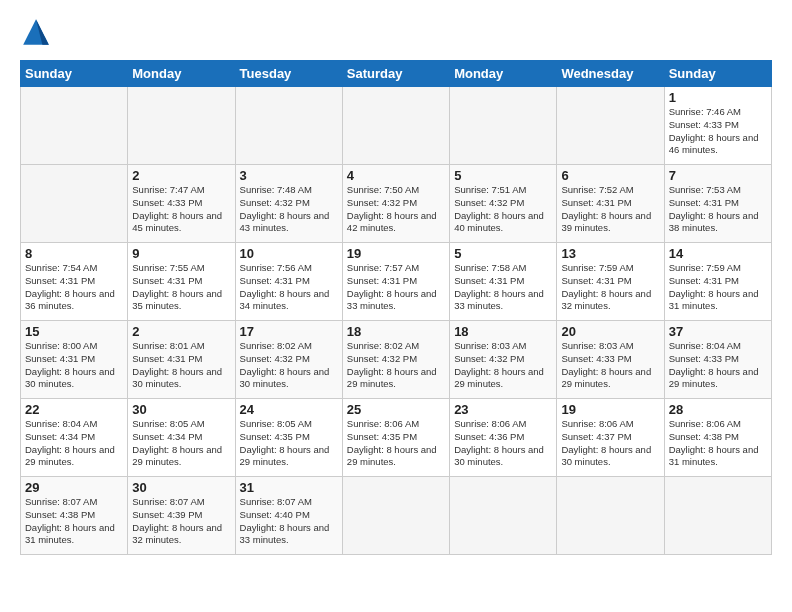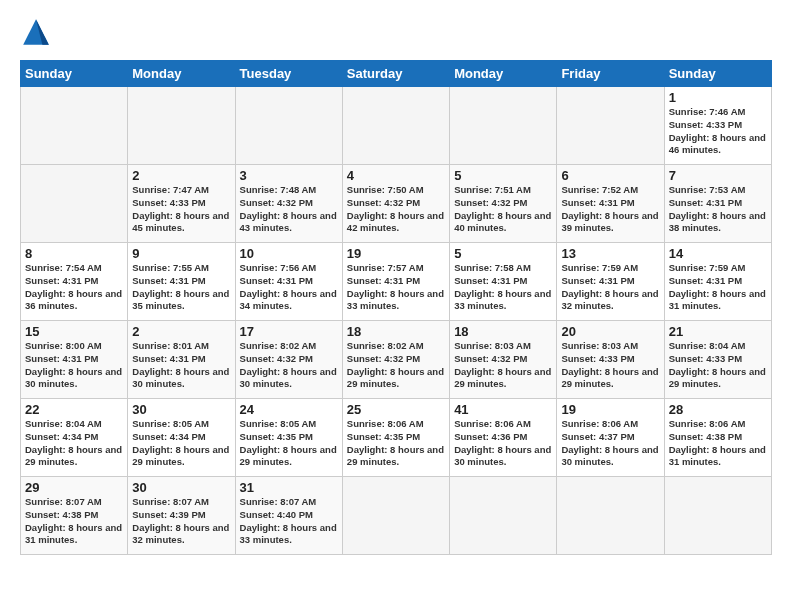--- a/index.html
+++ b/index.html
@@ -90,21 +90,20 @@
       font-size: 13px;
       font-weight: bold;
       color: #222;
       display: block;
       margin-bottom: 1px;
     }
     .day-info {
       font-size: 9.5px;
       line-height: 1.35;
       color: #333;
-      font-weight: bold;
     }
   </style>
 </head>
 <body>
 
 <div class="container">
   <div class="header">
     <div class="logo">
       <svg class="logo-icon" viewBox="0 0 40 40">
         <polygon points="20,4 36,36 4,36" fill="#1a6fba"></polygon>
@@ -122,21 +121,21 @@
   </div>
 
   <table>
     <thead>
       <tr>
       <th>Sunday</th>
           <th>Monday</th>
           <th>Tuesday</th>
           <th>Saturday</th>
           <th>Monday</th>
-          <th>Friday</th>
+          <th>Wednesday</th>
           <th>Sunday</th>
         </tr>
     </thead>
     <tbody id="calendar-body">
     <tr>
           <td class="empty"></td>
           <td class="empty"></td>
           <td class="empty"></td>
           <td class="empty"></td>
           <td class="empty"></td>
@@ -181,33 +180,33 @@
           <td><span class="day-num">2</span>
 <span class="day-info">Sunrise: 8:01 AM<br>Sunset: 4:31 PM<br>Daylight: 8 hours and 30 minutes.</span></td>
           <td><span class="day-num">17</span>
 <span class="day-info">Sunrise: 8:02 AM<br>Sunset: 4:32 PM<br>Daylight: 8 hours and 30 minutes.</span></td>
           <td><span class="day-num">18</span>
 <span class="day-info">Sunrise: 8:02 AM<br>Sunset: 4:32 PM<br>Daylight: 8 hours and 29 minutes.</span></td>
           <td><span class="day-num">18</span>
 <span class="day-info">Sunrise: 8:03 AM<br>Sunset: 4:32 PM<br>Daylight: 8 hours and 29 minutes.</span></td>
           <td><span class="day-num">20</span>
 <span class="day-info">Sunrise: 8:03 AM<br>Sunset: 4:33 PM<br>Daylight: 8 hours and 29 minutes.</span></td>
-          <td><span class="day-num">21</span>
+          <td><span class="day-num">37</span>
 <span class="day-info">Sunrise: 8:04 AM<br>Sunset: 4:33 PM<br>Daylight: 8 hours and 29 minutes.</span></td>
         </tr>
         <tr>
           <td><span class="day-num">22</span>
 <span class="day-info">Sunrise: 8:04 AM<br>Sunset: 4:34 PM<br>Daylight: 8 hours and 29 minutes.</span></td>
           <td><span class="day-num">30</span>
 <span class="day-info">Sunrise: 8:05 AM<br>Sunset: 4:34 PM<br>Daylight: 8 hours and 29 minutes.</span></td>
           <td><span class="day-num">24</span>
 <span class="day-info">Sunrise: 8:05 AM<br>Sunset: 4:35 PM<br>Daylight: 8 hours and 29 minutes.</span></td>
           <td><span class="day-num">25</span>
 <span class="day-info">Sunrise: 8:06 AM<br>Sunset: 4:35 PM<br>Daylight: 8 hours and 29 minutes.</span></td>
-          <td><span class="day-num">41</span>
+          <td><span class="day-num">23</span>
 <span class="day-info">Sunrise: 8:06 AM<br>Sunset: 4:36 PM<br>Daylight: 8 hours and 30 minutes.</span></td>
           <td><span class="day-num">19</span>
 <span class="day-info">Sunrise: 8:06 AM<br>Sunset: 4:37 PM<br>Daylight: 8 hours and 30 minutes.</span></td>
           <td><span class="day-num">28</span>
 <span class="day-info">Sunrise: 8:06 AM<br>Sunset: 4:38 PM<br>Daylight: 8 hours and 31 minutes.</span></td>
         </tr>
         <tr>
           <td><span class="day-num">29</span>
 <span class="day-info">Sunrise: 8:07 AM<br>Sunset: 4:38 PM<br>Daylight: 8 hours and 31 minutes.</span></td>
           <td><span class="day-num">30</span>

